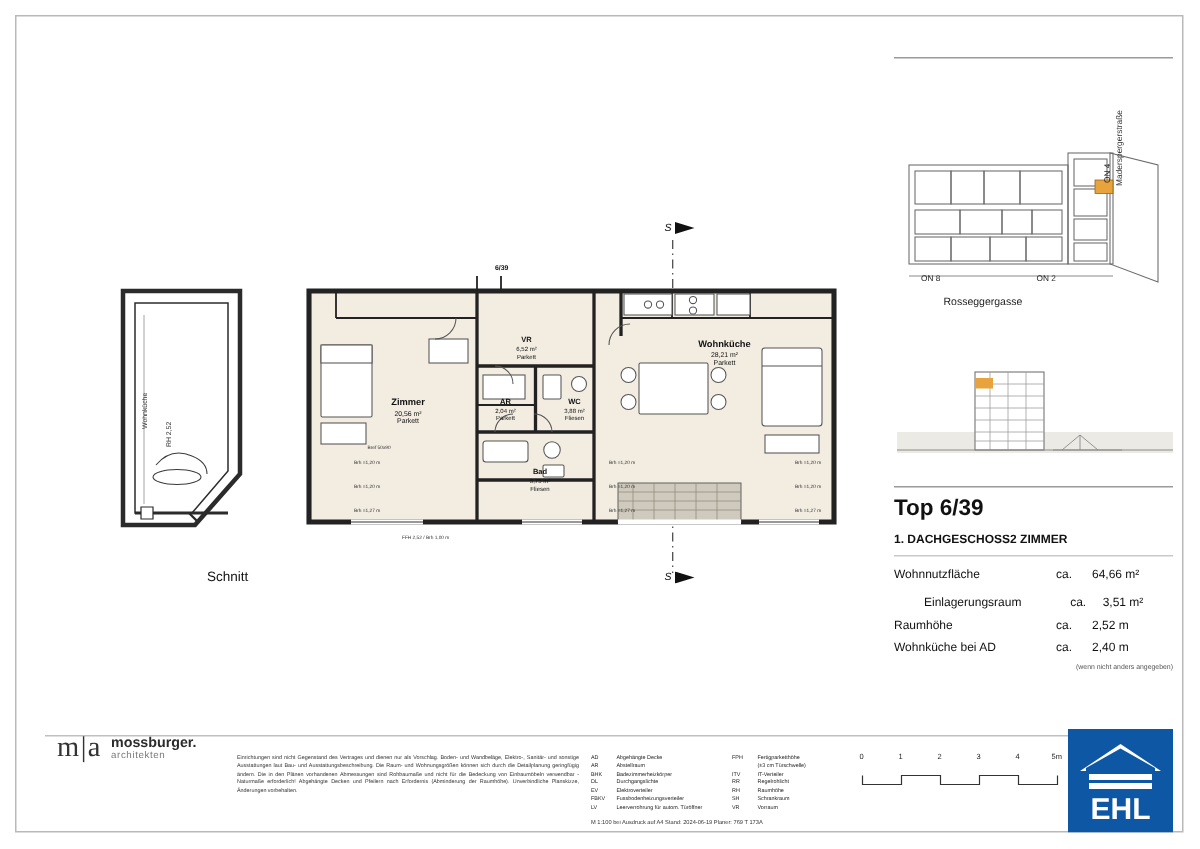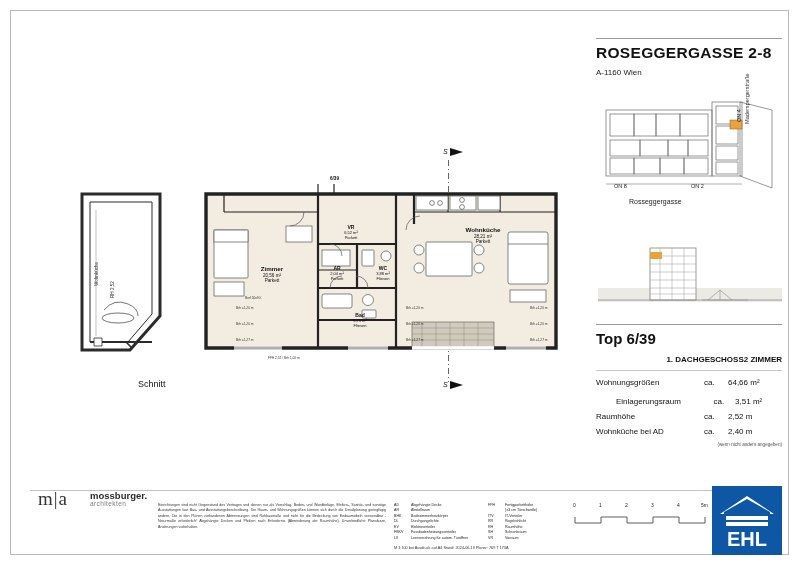--- a/index.html
+++ b/index.html
@@ -102,21 +102,21 @@
     left: 596px; top: 330px;
     font-size: 15px;
     font-weight: bold;
     color: #111;
   }
   .floor-row {
     position: absolute;
     left: 596px; top: 355px;
     width: 186px;
     display: flex;
-    justify-content: flex-end;
+    justify-content: flex-start;
     font-size: 8px;
     font-weight: bold;
     color: #111;
   }
   .info-rule2 {
     position: absolute;
     left: 596px; top: 370px;
     width: 186px;
     border-top: 1px solid #c9c9c9;
   }
@@ -160,21 +160,20 @@
   .logo-mark {
     font-size: 19px;
     color: #333;
     letter-spacing: 1px;
     line-height: 1;
     font-family: "Liberation Serif", serif;
   }
   .logo-text {
     line-height: 1.05;
     padding-top: 2px;
-    margin-left: 16px;
   }
   .logo-text .l1 { font-size: 9.5px; font-weight: bold; color: #2b2b2b; }
   .logo-text .l2 { font-size: 6.5px; color: #7a7a7a; letter-spacing: .4px; }
 
   .disclaimer {
     position: absolute;
     left: 158px; top: 503px;
     width: 228px;
     font-size: 3.6px;
     line-height: 1.5;
@@ -272,24 +271,20 @@
     color: #111;
   }
 </style>
 </head>
 <body>
 
 <div class="sheet">
   <div class="frame"></div>
 
   <div class="rule-top"></div>
-  <div class="title-block">
-    <div class="proj-title">ROSEGGERGASSE 2-8</div>
-    <div class="proj-sub">A-1160 Wien</div>
-  </div>
 
   <div class="keyplan">
     <svg width="180" height="110" viewBox="0 0 180 110">
       <g stroke="#6a6a6a" stroke-width="0.7" fill="none">
         <rect x="6" y="14" width="106" height="66" fill="#ffffff"></rect>
         <rect x="10" y="18" width="24" height="22"></rect>
         <rect x="34" y="18" width="22" height="22"></rect>
         <rect x="56" y="18" width="24" height="22"></rect>
         <rect x="80" y="18" width="28" height="22"></rect>
         <rect x="10" y="44" width="30" height="16"></rect>
@@ -347,21 +342,21 @@
   <div class="info-rule"></div>
   <div class="top-id">Top 6/39</div>
   <div class="floor-row">
     <span>1. DACHGESCHOSS</span>
     <span>2 ZIMMER</span>
   </div>
   <div class="info-rule2"></div>
 
   <div class="area-table">
     <div class="area-row">
-      <span class="area-label">Wohnungsgrößen</span>
+      <span class="area-label">Wohnnutzfläche</span>
       <span class="area-ca">ca.</span>
       <span class="area-val">64,66 m²</span>
     </div>
     <div class="area-row gap">
       <span class="area-label">Einlagerungsraum</span>
       <span class="area-ca">ca.</span>
       <span class="area-val">3,51 m²</span>
     </div>
     <div class="area-row">
       <span class="area-label">Raumhöhe</span>

